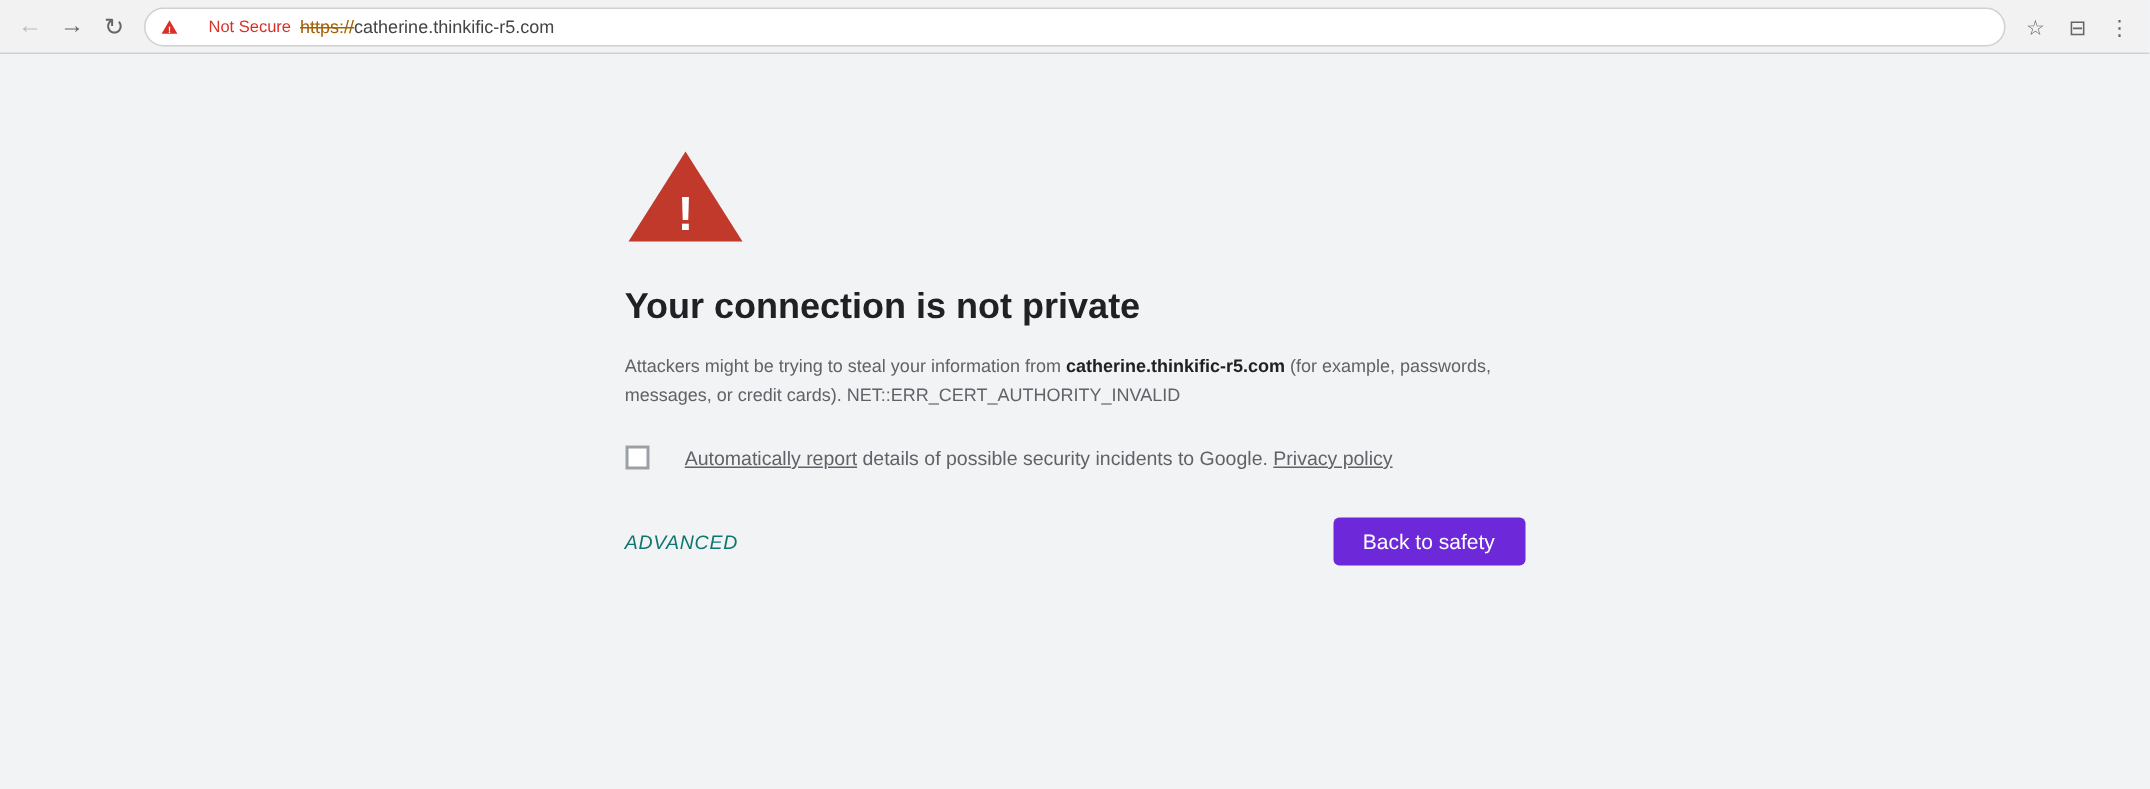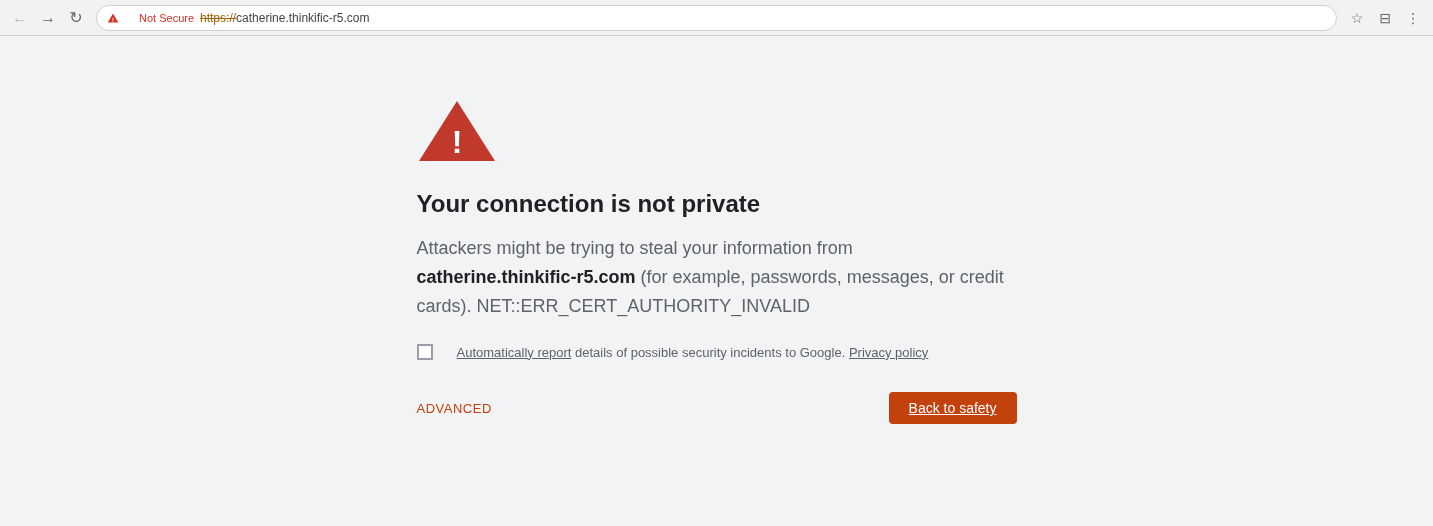--- a/index.html
+++ b/index.html
@@ -134,21 +134,21 @@
     }
 
     .error-title {
       font-size: 24px;
       color: #202124;
       margin-bottom: 16px;
       font-weight: bold;
     }
 
     .error-description {
-      font-size: 18px;
+      font-size: 12px;
       color: #5f6368;
       line-height: 1.6;
       margin-bottom: 24px;
     }
 
     .error-description .domain-bold {
       font-weight: bold;
       color: #202124;
     }
 
@@ -193,37 +193,37 @@
       display: flex;
       justify-content: space-between;
       align-items: center;
       width: 100%;
     }
 
     .advanced-btn {
       background: transparent;
       border: none;
       font-size: 13px;
-      color: #c2410c;
+      color: #0f766e;
       cursor: pointer;
       letter-spacing: 0.5px;
       text-transform: uppercase;
       font-family: Arial, sans-serif;
+      font-style: italic;
     }
 
     .back-to-safety-btn {
-      background: #c2410c;
+      background: #6d28d9;
       color: white;
       border: none;
       border-radius: 4px;
       padding: 8px 20px;
       font-size: 14px;
       cursor: pointer;
       font-family: Arial, sans-serif;
-      text-decoration: underline;
     }
   </style>
 </head>
 <body>
 
 <div class="browser-chrome">
   <div class="nav-buttons">
     <button class="nav-btn disabled" title="Back">←</button>
     <button class="nav-btn" title="Forward">→</button>
     <button class="nav-btn" title="Reload">↻</button>

